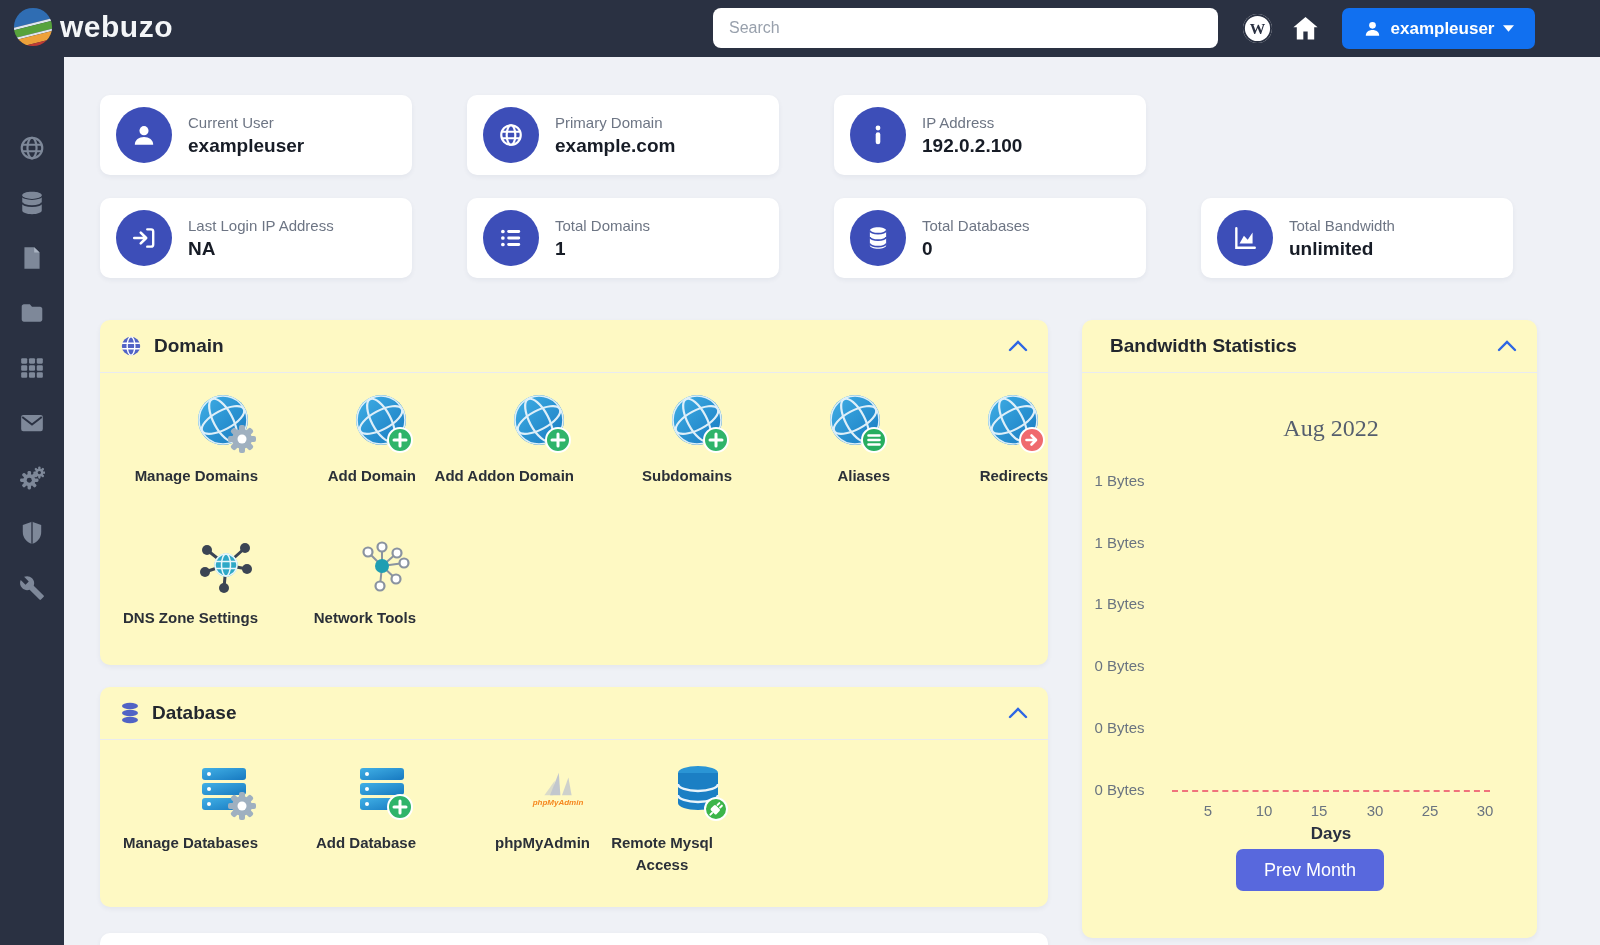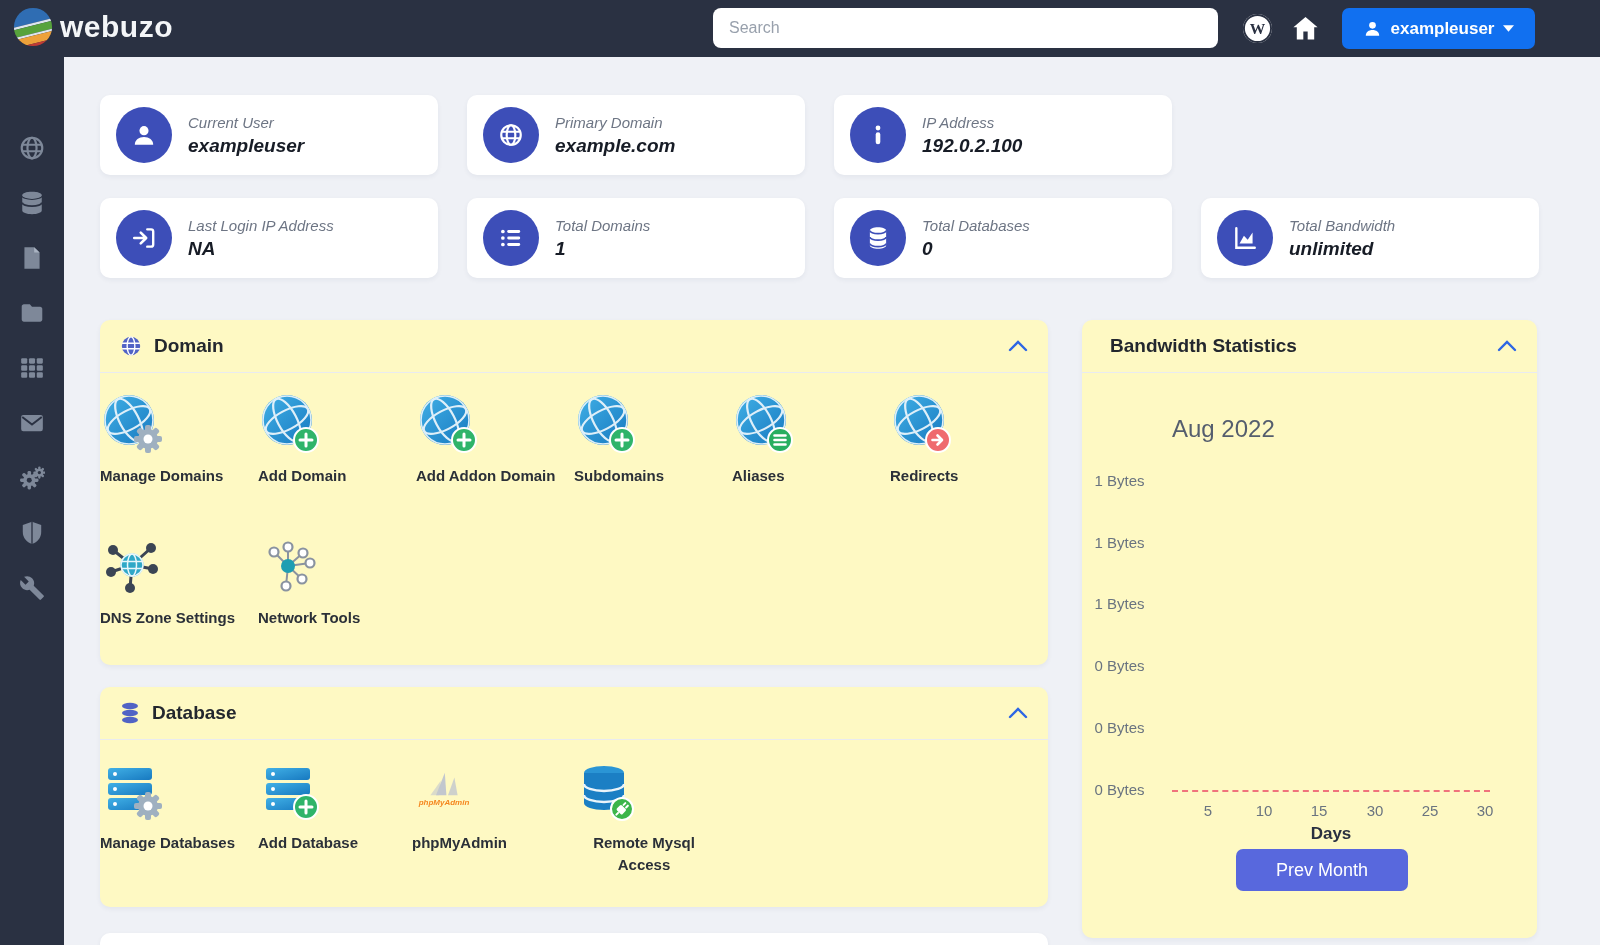--- a/index.html
+++ b/index.html
@@ -19,40 +19,40 @@
   .user-btn { position:absolute; left:1342px; top:8px; width:193px; height:41px; background:#1170f0; border:none; border-radius:7px; display:flex; align-items:center; justify-content:center; gap:9px; cursor:pointer; }
   .user-btn-label { color:#fff; font-size:17px; font-weight:600; font-family:inherit; }
 
   
   .sidebar { position:absolute; left:0; top:57px; width:64px; height:888px; background:#2a3142; z-index:4; }
   .side-item { position:absolute; left:19px; width:26px; height:26px; cursor:pointer; }
 
   
   .main { position:absolute; left:64px; top:57px; width:1536px; height:888px; background:#eff1f6; }
 
-  .card { position:absolute; width:338px; height:80px; background:#fff; border-radius:10px; box-shadow:0 2px 5px rgba(40,50,80,.06); display:flex; align-items:center;font-style:italic; }
+  .card { position:absolute; width:312px; height:80px; background:#fff; border-radius:10px; box-shadow:0 2px 5px rgba(40,50,80,.06); display:flex; align-items:center; }
   .card-circle { width:56px; height:56px; border-radius:50%; background:#3d4eb8; margin-left:16px; flex:0 0 auto; display:flex; align-items:center; justify-content:center; }
   .card-text { margin-left:16px; display:flex; flex-direction:column; gap:4px; }
   .card-label { font-size:15px; color:#6d7584; }
   .card-value { font-size:19px; font-weight:700; color:#171c26; }
 
   .panel { position:absolute; background:#fef9c3; border-radius:10px; box-shadow:0 2px 5px rgba(40,50,80,.06); }
   .panel-header { height:53px; display:flex; align-items:center; padding:0 20px; border-bottom:1px solid #e9ebf0; position:relative; }
   .panel-title { font-size:19px; font-weight:700; color:#23272e; margin-left:12px; }
   .panel-title.noicon { margin-left:8px; }
   .chevron-btn { position:absolute; right:18px; top:18px; background:none; border:none; cursor:pointer; padding:2px; }
-  .tile { position:absolute; width:158px; display:flex; flex-direction:column; align-items:flex-start; cursor:pointer; }
+  .tile { position:absolute; width:158px; display:flex; flex-direction:column; align-items:flex-end; cursor:pointer; }
   .tile-icon { width:64px; height:64px; }
   .tile-label { margin-top:8px; font-size:15px; font-weight:700; color:#2b3038; text-align:center; line-height:22px; max-width:140px; }
-  .chart-title { position:absolute; left:90px; top:95px; width:318px; font-size:24px; color:#555e6e; }
+  .chart-title { position:absolute; left:90px; top:95px; width:318px; text-align:center; font-size:24px; color:#555e6e;font-family:Liberation Serif, serif; }
   .ylabel { position:absolute; left:0; width:75px; text-align:center; font-size:15px; color:#6a7480; }
   .dash-line { position:absolute; left:90px; top:470px; width:318px; border-top:2px dashed #f0737c; }
   .xlabel { position:absolute; top:482px; width:40px; margin-left:-20px; text-align:center; font-size:15px; color:#6a7480; }
   .days-label { position:absolute; left:90px; top:504px; width:318px; text-align:center; font-size:17px; font-weight:700; color:#2a3040; }
-  .prev-btn { position:absolute; left:154px; top:529px; width:172px; height:42px; background:#5868dd; color:#fff; border:none; border-radius:7px; font-size:18px; cursor:pointer; font-family:inherit; }
+  .prev-btn { position:absolute; left:154px; top:529px; width:148px; height:42px; background:#5868dd; color:#fff; border:none; border-radius:7px; font-size:18px; cursor:pointer; font-family:inherit; }
 
   .partial-panel { position:absolute; left:100px; top:933px; width:948px; height:14px; background:#fff; border-radius:10px 10px 0 0; box-shadow:0 2px 5px rgba(40,50,80,.06); }
 </style>
 </head>
 <body>
 
 <svg width="0" height="0" style="position:absolute">
   <defs>
     <linearGradient id="gb" x1="0" y1="0" x2="1" y2="1">
       <stop offset="0" stop-color="#41b0e6"></stop>
@@ -474,21 +474,21 @@
         </svg>
       <span class="tile-label">Manage Databases</span>
     </div>
     <div class="tile" style="left:158px;top:73px">
       <svg class="tile-icon" viewBox="0 0 64 64">
           <use href="#server-base"></use>
           <use href="#plus-badge"></use>
         </svg>
       <span class="tile-label">Add Database</span>
     </div>
-    <div class="tile" style="left:312px;top:73px">
+    <div class="tile" style="left:332px;top:73px">
       <svg class="tile-icon" viewBox="0 0 80 64">
         <g fill="#c2c7ce">
           <path d="M30 36 L41 8 L43 36z"></path>
           <path d="M45 36 L53 14 L57 36z" opacity=".8"></path>
           <path d="M23 36 L36 18 L34 36z" opacity=".6"></path>
         </g>
         <text x="40" y="48" text-anchor="middle" font-size="10" font-weight="bold" font-style="italic" fill="#f5871f">phpMyAdmin</text>
       </svg>
       <span class="tile-label">phpMyAdmin</span>
     </div>

